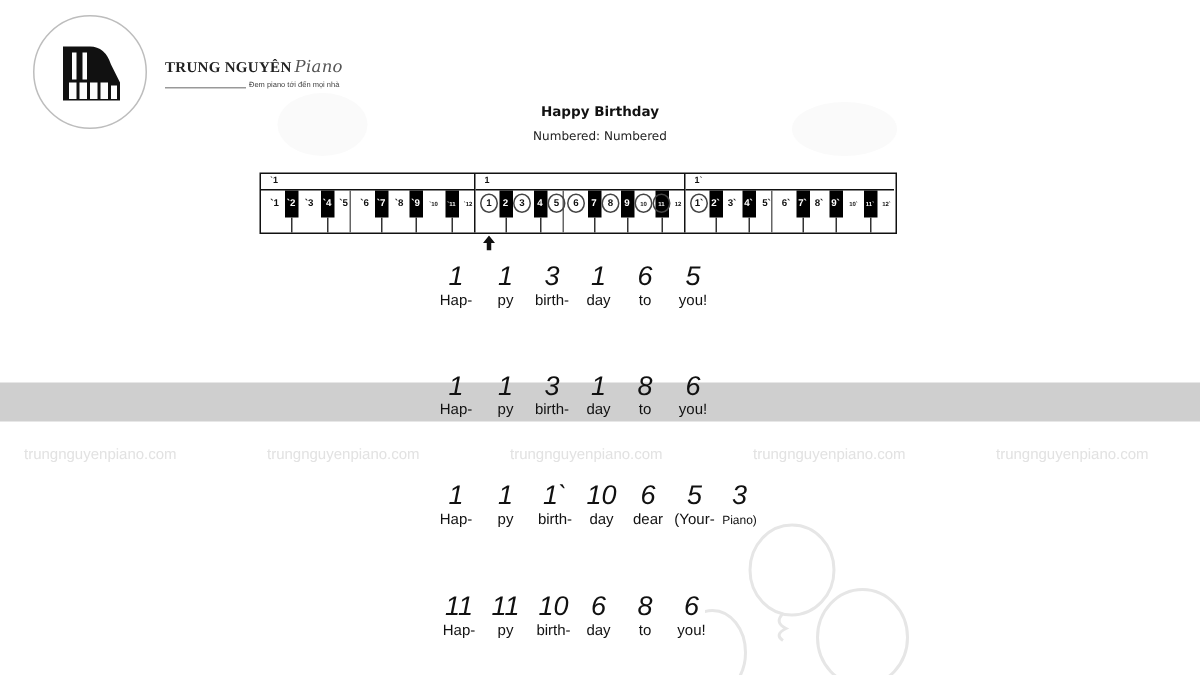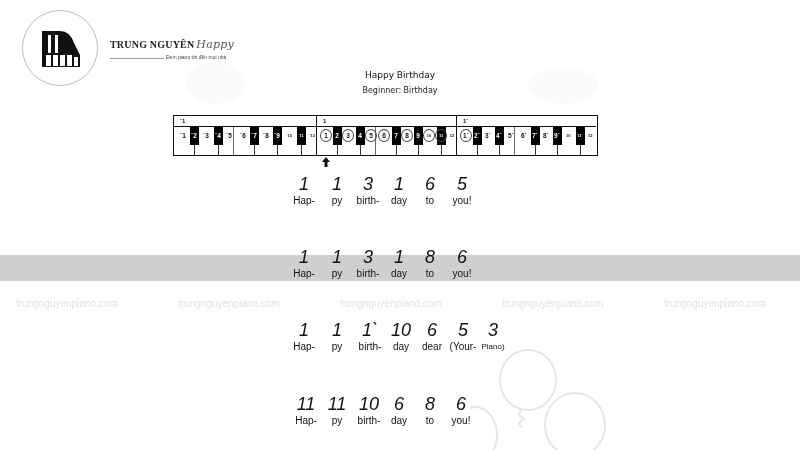--- a/index.html
+++ b/index.html
@@ -27,21 +27,21 @@
     .tagline {
       position: absolute; left: 166px; top: 54px; font-size: 5px; color: #444;
     }
 
     
     .blob { position: absolute; border-radius: 50%; background: #fafafa; }
 
     
     .title {
       position: absolute; left: 0; width: 800px; top: 70px; text-align: center;
-      font-family: "DejaVu Sans", sans-serif; font-weight: normal; font-size: 9px; color: #111;
+      font-family: "DejaVu Sans", sans-serif; font-weight: bold; font-size: 9px; color: #111;
     }
     .subtitle {
       position: absolute; left: 0; width: 800px; top: 86px; text-align: center;
       font-family: "DejaVu Sans", sans-serif; font-size: 8px; color: #222;
     }
 
     
     .keyboard {
       position: absolute; left: 173px; top: 115px; width: 425px; height: 41px;
       border: 1.5px solid #111; background: #fff;
@@ -104,27 +104,27 @@
     <rect x="6" y="26" width="5" height="11" fill="#fff"></rect>
     <rect x="13" y="26" width="5" height="11" fill="#fff"></rect>
     <rect x="20" y="26" width="5" height="11" fill="#fff"></rect>
     <rect x="27" y="26" width="5" height="11" fill="#fff"></rect>
     <rect x="34" y="28" width="4" height="9" fill="#fff"></rect>
     <rect x="8" y="6" width="3" height="18" fill="#fff"></rect>
     <rect x="15" y="6" width="3" height="18" fill="#fff"></rect>
   </svg>
 </div>
 <div class="brand">
-  <span>TRUNG NGUYÊN</span><span class="script">Happy</span>
+  <span>TRUNG NGUYÊN</span><span class="script">Piano</span>
 </div>
 <div class="tagline-line"></div>
 <div class="tagline">Đem piano tới đến mọi nhà</div>
 
 <div class="title">Happy Birthday</div>
-<div class="subtitle">Beginner: Birthday</div>
+<div class="subtitle">Numbered: Numbered</div>
 
 <div class="keyboard" id="kb">
     <div class="octave" style="left: 0px; width: 143px;">
       <div class="octave-label">`1</div>
       <div class="keys">
         <div class="group-sep" style="left: 59px;"></div>
         <div class="knum" style="left: 3px;">`1</div>
         <div class="bkey" style="left: 16px;"></div>
         <div class="wkey-line" style="left: 20px;"></div>
         <div class="knum on-black" style="left: 14px;">`2</div>

